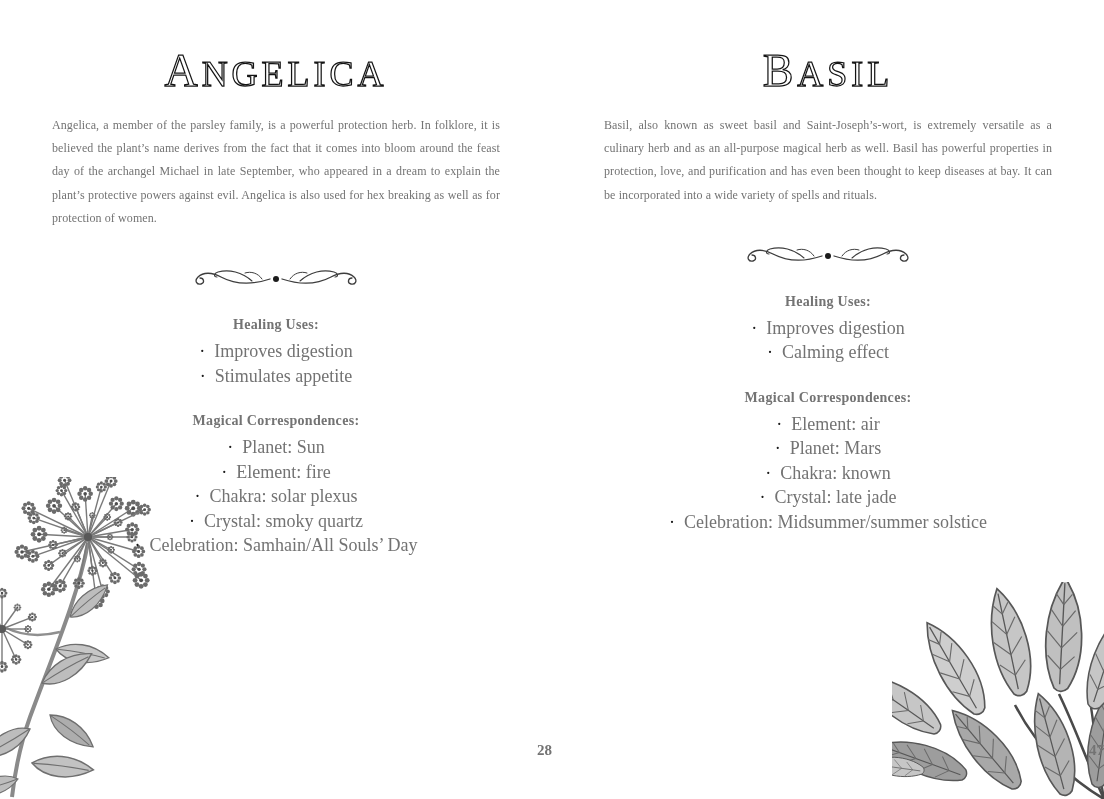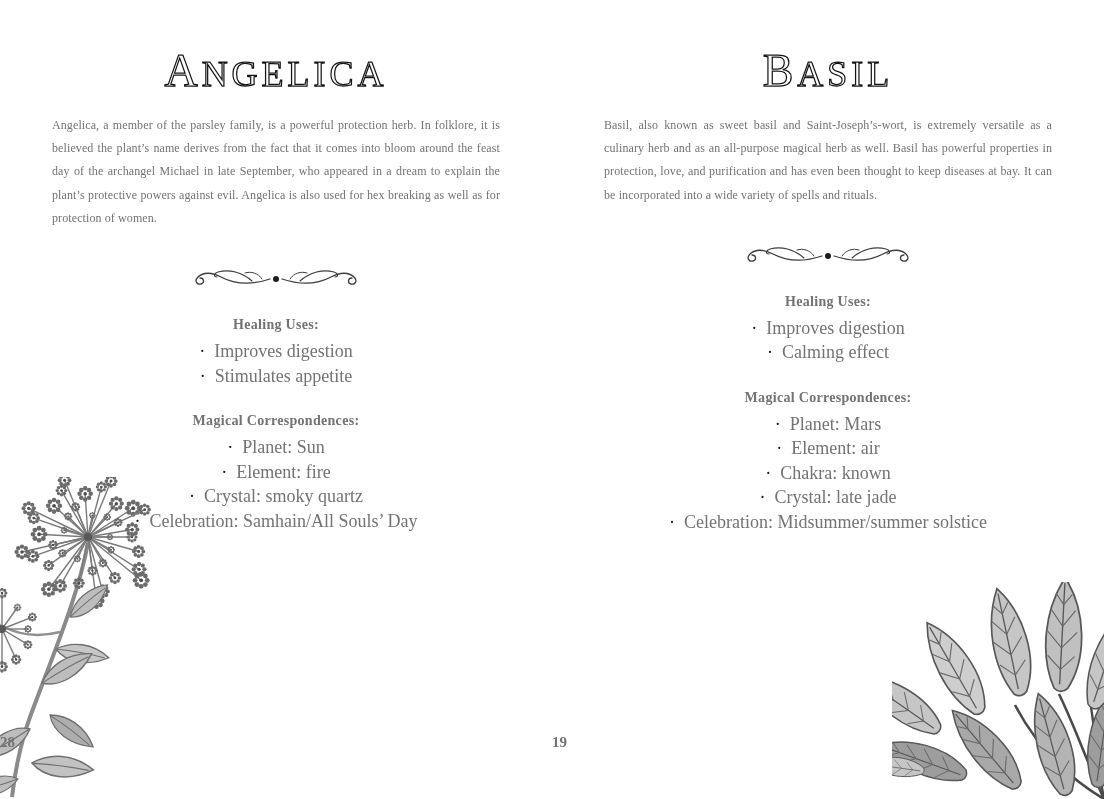--- a/index.html
+++ b/index.html
@@ -53,22 +53,22 @@
   }
   ul.centered-list li::before{
     content:"\00B7\2002";
     color:#1c1c1c;
   }
   ul.magic-list li b{font-weight:normal;text-align:right;}
   ul.magic-list{margin-top:2px;}
 
   .page-number{
     position:absolute;
-    bottom:48px;left:0;right:0;
-    text-align:left;
+    bottom:40px;left:0;right:0;
+    text-align:right;
     font-size:15px;
     font-weight:bold;
   }
 
   .illus{position:absolute;pointer-events:none;}
   .illus-angelica{left:0;bottom:0;width:192px;height:322px;}
   .illus-basil{right:0;bottom:0;width:212px;height:217px;}
 
   .content{position:relative;z-index:2;}
 </style>
@@ -247,20 +247,21 @@
       <h2 class="section-heading">Healing Uses:</h2>
       <ul class="centered-list">
         <li>Improves digestion</li>
         <li>Stimulates appetite</li>
       </ul>
 
       <h2 class="section-heading">Magical Correspondences:</h2>
       <ul class="centered-list magic-list">
         <li><b>Planet:</b> <span>Sun</span></li>
         <li><b>Element:</b> <span>fire</span></li>
+        <li><b>Chakra:</b> <span>solar plexus</span></li>
         <li><b>Crystal:</b> <span>smoky quartz</span></li>
         <li><b>Celebration:</b> <span>Samhain/All Souls’ Day</span></li>
       </ul>
     </div>
 
     <div class="page-number">28</div>
   </section>
 
   <section class="page page-right">
     <svg class="illus illus-basil" viewBox="0 0 212 217" aria-hidden="true">
@@ -295,23 +296,23 @@
       </svg>
 
       <h2 class="section-heading">Healing Uses:</h2>
       <ul class="centered-list">
         <li>Improves digestion</li>
         <li>Calming effect</li>
       </ul>
 
       <h2 class="section-heading">Magical Correspondences:</h2>
       <ul class="centered-list magic-list">
+        <li><b>Element:</b> <span>air</span></li>
         <li><b>Planet:</b> <span>Mars</span></li>
-        <li><b>Element:</b> <span>air</span></li>
         <li><b>Chakra:</b> <span>known</span></li>
         <li><b>Crystal:</b> <span>late jade</span></li>
         <li><b>Celebration:</b> <span>Midsummer/summer solstice</span></li>
       </ul>
     </div>
 
-    <div class="page-number">19</div>
+    <div class="page-number">47</div>
   </section>
 </div>
 
 </body></html>

